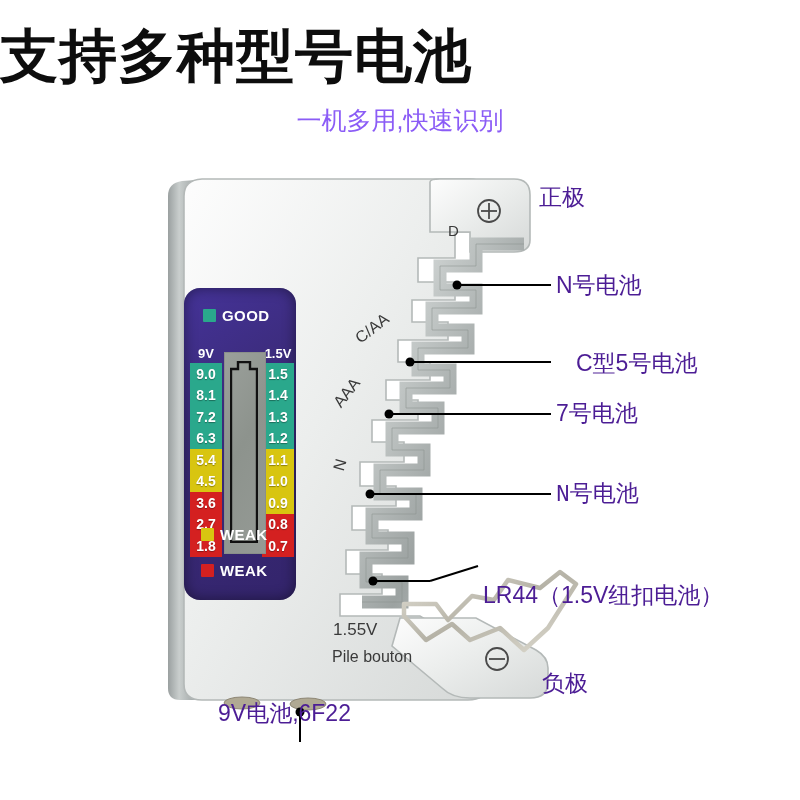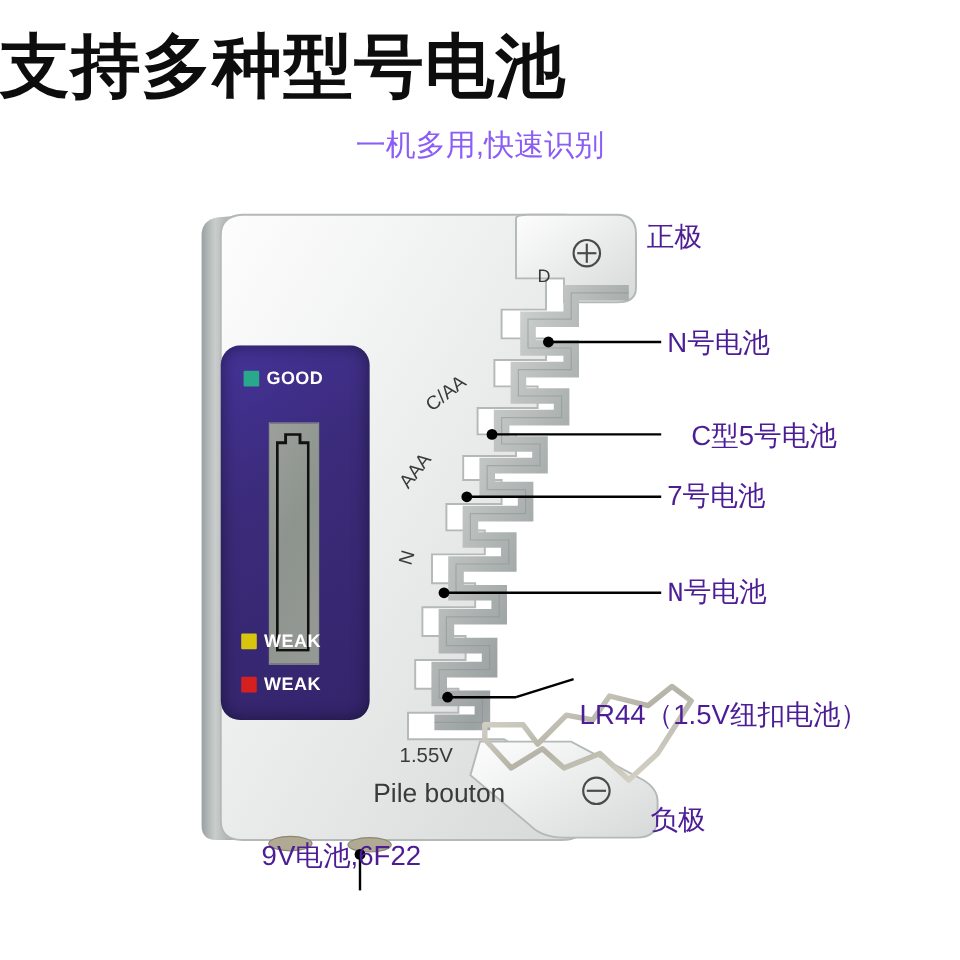--- a/index.html
+++ b/index.html
@@ -43,21 +43,21 @@
     position: absolute;
     left: 0; top: 0;
     width: 800px; height: 800px;
   }
   #device-svg { position: absolute; left: 0; top: 0; }
 
   
   #lcd-panel {
     position: absolute;
     left: 184px; top: 288px;
-    width: 124px; height: 312px;
+    width: 112px; height: 312px;
     border-radius: 16px;
     background: linear-gradient(145deg,#453399 0%, #3b2b7a 38%, #33246b 100%);
     box-shadow: inset 0 0 14px rgba(0,0,0,.45);
     overflow: hidden;
   }
   .legend-row {
     position: absolute;
     display: flex;
     align-items: center;
     gap: 6px;
@@ -120,21 +120,21 @@
   }
 
   
   .face-text {
     position: absolute;
     color: #3a3a3a;
     font-size: 15px;
     white-space: nowrap;
   }
   #face-155v      { left: 333px; top: 620px; font-size: 17px; }
-  #face-pilebouton{ left: 311px; top: 648px; font-size: 22px; }
+  #face-pilebouton{ left: 332px; top: 648px; font-size: 16px; }
   #face-d         { left: 448px; top: 222px; font-size: 15px; }
 
   .rail-text {
     position: absolute;
     color: #3a3a3a;
     font-size: 16px;
     white-space: nowrap;
     transform-origin: left top;
   }
   #rail-caa { left: 352px; top: 333px; transform: rotate(-38deg); }
@@ -282,21 +282,45 @@
     </g>
   </svg>
 
   <div id="lcd-panel">
 
     <div class="legend-row" id="legend-good">
       <span class="legend-swatch" style="background: rgb(42, 168, 140);"></span>
       <span>GOOD</span>
     </div>
 
-
+    <div class="scale-col" id="scale-left">
+      <div class="scale-head">9V</div>
+    <div class="scale-cell" style="background: rgb(42, 168, 140);">9.0</div>
+        <div class="scale-cell" style="background: rgb(42, 168, 140);">8.1</div>
+        <div class="scale-cell" style="background: rgb(42, 168, 140);">7.2</div>
+        <div class="scale-cell" style="background: rgb(42, 168, 140);">6.3</div>
+        <div class="scale-cell" style="background: rgb(216, 197, 16);">5.4</div>
+        <div class="scale-cell" style="background: rgb(216, 197, 16);">4.5</div>
+        <div class="scale-cell" style="background: rgb(212, 32, 32);">3.6</div>
+        <div class="scale-cell" style="background: rgb(212, 32, 32);">2.7</div>
+        <div class="scale-cell" style="background: rgb(212, 32, 32);">1.8</div>
+      </div>
+
+    <div class="scale-col" id="scale-right">
+      <div class="scale-head">1.5V</div>
+    <div class="scale-cell" style="background: rgb(42, 168, 140);">1.5</div>
+        <div class="scale-cell" style="background: rgb(42, 168, 140);">1.4</div>
+        <div class="scale-cell" style="background: rgb(42, 168, 140);">1.3</div>
+        <div class="scale-cell" style="background: rgb(42, 168, 140);">1.2</div>
+        <div class="scale-cell" style="background: rgb(216, 197, 16);">1.1</div>
+        <div class="scale-cell" style="background: rgb(216, 197, 16);">1.0</div>
+        <div class="scale-cell" style="background: rgb(216, 197, 16);">0.9</div>
+        <div class="scale-cell" style="background: rgb(212, 32, 32);">0.8</div>
+        <div class="scale-cell" style="background: rgb(212, 32, 32);">0.7</div>
+      </div>
 
     <div id="lcd-glass">
       <svg id="battery-icon" viewBox="0 0 28 182">
         <path d="M8,1 L20,1 L20,8 L27,8 L27,181 L1,181 L1,8 L8,8 Z" fill="none" stroke="#111111" stroke-width="2.4"></path>
       </svg>
     </div>
 
     <div class="legend-row" id="legend-weak">
       <span class="legend-swatch" style="background: rgb(216, 197, 16);"></span>
       <span>WEAK</span>

